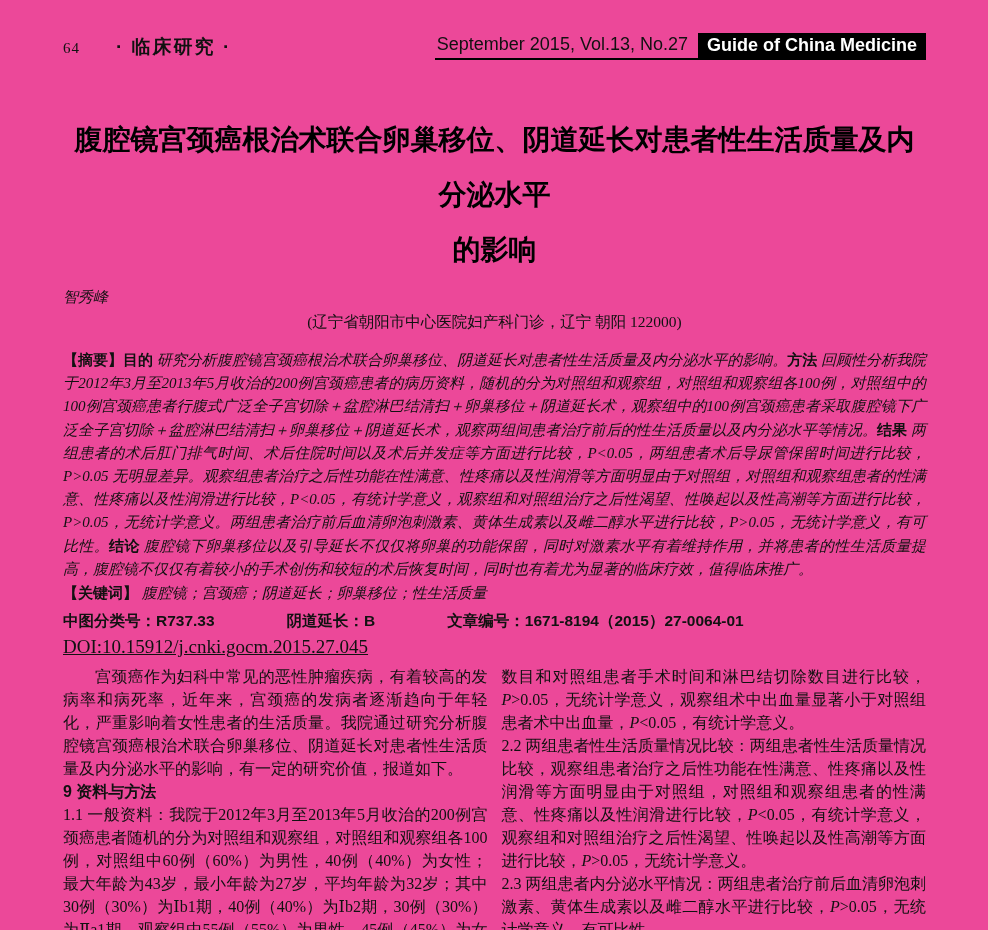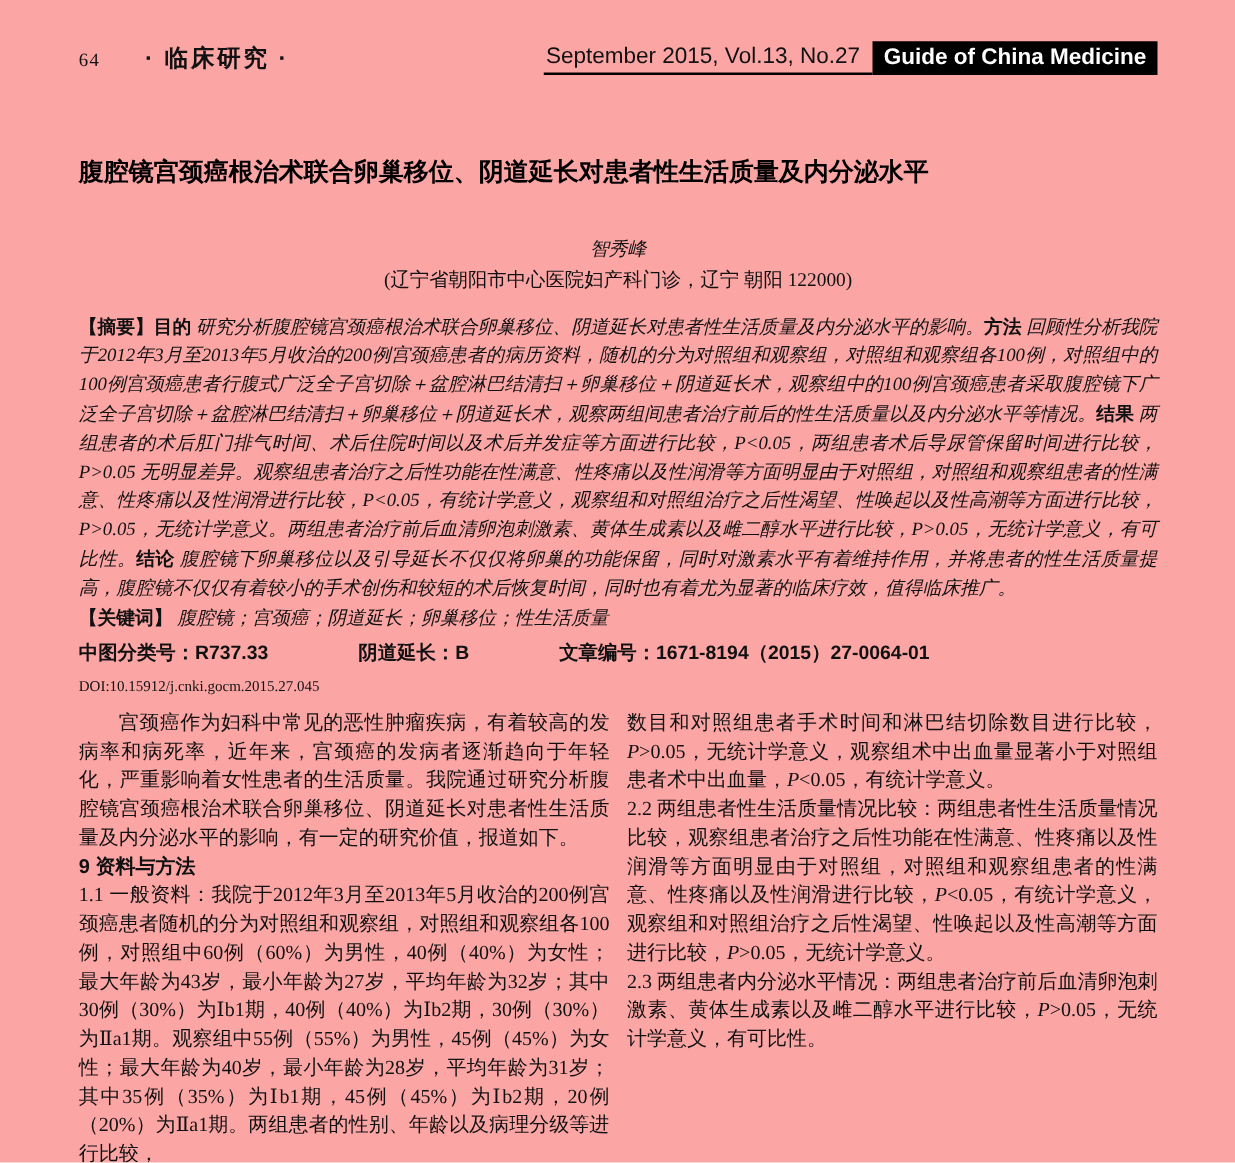--- a/index.html
+++ b/index.html
@@ -1,20 +1,20 @@
 <!DOCTYPE html>
 <html><head>
 <meta charset="utf-8">
 <style>
   * { margin:0; padding:0; box-sizing:border-box; }
   html,body { background:#ffffff; }
   .page {
     position:relative;
     width:988px; height:930px;
-    background:#fca5a5;
+    background:#ec4899;
     overflow:hidden;
     color:#111;
     font-family:"Liberation Serif","DejaVu Serif",serif;
   }
   .inner { padding:30px 62px 0 63px; }
 
   
   .hdr { display:flex; align-items:flex-end; justify-content:space-between; height:30px; }
   .hdr-left { display:flex; align-items:baseline; }
   .page-num { font-size:15px; letter-spacing:1px; }
@@ -34,29 +34,29 @@
     background:#000; color:#fff;
     font-family:"Liberation Sans","DejaVu Sans",sans-serif;
     font-size:18px; font-weight:600;
     padding:2px 9px 4px 9px;
     margin-bottom:0px;
   }
 
   
   .title {
     margin-top:52px;
-    text-align:left;
-    font-family:Liberation Mono, monospace;
+    text-align:center;
+    font-family:Liberation Serif, serif;
     font-weight:bold;
-    font-size:20px;
+    font-size:28px;
     line-height:55px;
     color:#000;
   }
   .author {
-    margin-top:23px; text-align:center;
+    margin-top:11px; 
     font-size:15px; font-style:italic;
   }
   .affiliation {
     margin-top:5px; text-align:center;
     font-size:15.5px;
   }
 
   
   .abstract {
     margin-top:15px;
@@ -77,21 +77,21 @@
 
   
   .meta-line {
     margin-top:5px;
     display:flex;
     font-family:"Liberation Sans","DejaVu Sans",sans-serif;
     font-weight:bold; font-size:15.5px; line-height:22px;
   }
   .meta-item { white-space:nowrap; }
   .meta-item + .meta-item { margin-left:72px; }
-  .doi-line { margin-top:4px; font-size:12px; line-height:22px; }
+  .doi-line { margin-top:4px; font-size:19px; line-height:22px;text-decoration:underline; }
 
   
   .columns {
     margin-top:7px;
     display:flex; gap:14px;
     font-size:16px; line-height:23px;
     text-align:justify;
   }
   .col { width:424.5px; }
   .body-para { margin:0; }
@@ -113,20 +113,21 @@
         <span class="section-label">· 临床研究 ·</span>
       </div>
       <div class="hdr-right">
         <span class="issue-info">September 2015, Vol.13, No.27</span>
         <span class="journal-badge">Guide of China Medicine</span>
       </div>
     </div>
 
     <div class="title">
       <div>腹腔镜宫颈癌根治术联合卵巢移位、阴道延长对患者性生活质量及内分泌水平</div>
+      <div>的影响</div>
     </div>
 
     <div class="author">智秀峰</div>
     <div class="affiliation">(辽宁省朝阳市中心医院妇产科门诊，辽宁 朝阳 122000)</div>
 
     <div class="abstract"><span class="seg-b">【摘要】</span><span class="seg-b">目的</span><span> 研究分析腹腔镜宫颈癌根治术联合卵巢移位、阴道延长对患者性生活质量及内分泌水平的影响。</span><span class="seg-b">方法</span><span> 回顾性分析我院于2012年3月至2013年5月收治的200例宫颈癌患者的病历资料，随机的分为对照组和观察组，对照组和观察组各100例，对照组中的100例宫颈癌患者行腹式广泛全子宫切除＋盆腔淋巴结清扫＋卵巢移位＋阴道延长术，观察组中的100例宫颈癌患者采取腹腔镜下广泛全子宫切除＋盆腔淋巴结清扫＋卵巢移位＋阴道延长术，观察两组间患者治疗前后的性生活质量以及内分泌水平等情况。</span><span class="seg-b">结果</span><span> 两组患者的术后肛门排气时间、术后住院时间以及术后并发症等方面进行比较，</span><span class="seg-i">P</span><span>&lt;0.05，两组患者术后导尿管保留时间进行比较，</span><span class="seg-i">P</span><span>&gt;0.05 无明显差异。观察组患者治疗之后性功能在性满意、性疼痛以及性润滑等方面明显由于对照组，对照组和观察组患者的性满意、性疼痛以及性润滑进行比较，</span><span class="seg-i">P</span><span>&lt;0.05，有统计学意义，观察组和对照组治疗之后性渴望、性唤起以及性高潮等方面进行比较，</span><span class="seg-i">P</span><span>&gt;0.05，无统计学意义。两组患者治疗前后血清卵泡刺激素、黄体生成素以及雌二醇水平进行比较，</span><span class="seg-i">P</span><span>&gt;0.05，无统计学意义，有可比性。</span><span class="seg-b">结论</span><span> 腹腔镜下卵巢移位以及引导延长不仅仅将卵巢的功能保留，同时对激素水平有着维持作用，并将患者的性生活质量提高，腹腔镜不仅仅有着较小的手术创伤和较短的术后恢复时间，同时也有着尤为显著的临床疗效，值得临床推广。</span></div>
 
     <div class="kw-line">
       <span class="kw-label">【关键词】</span>
       <span class="kw-value">腹腔镜；宫颈癌；阴道延长；卵巢移位；性生活质量</span>

